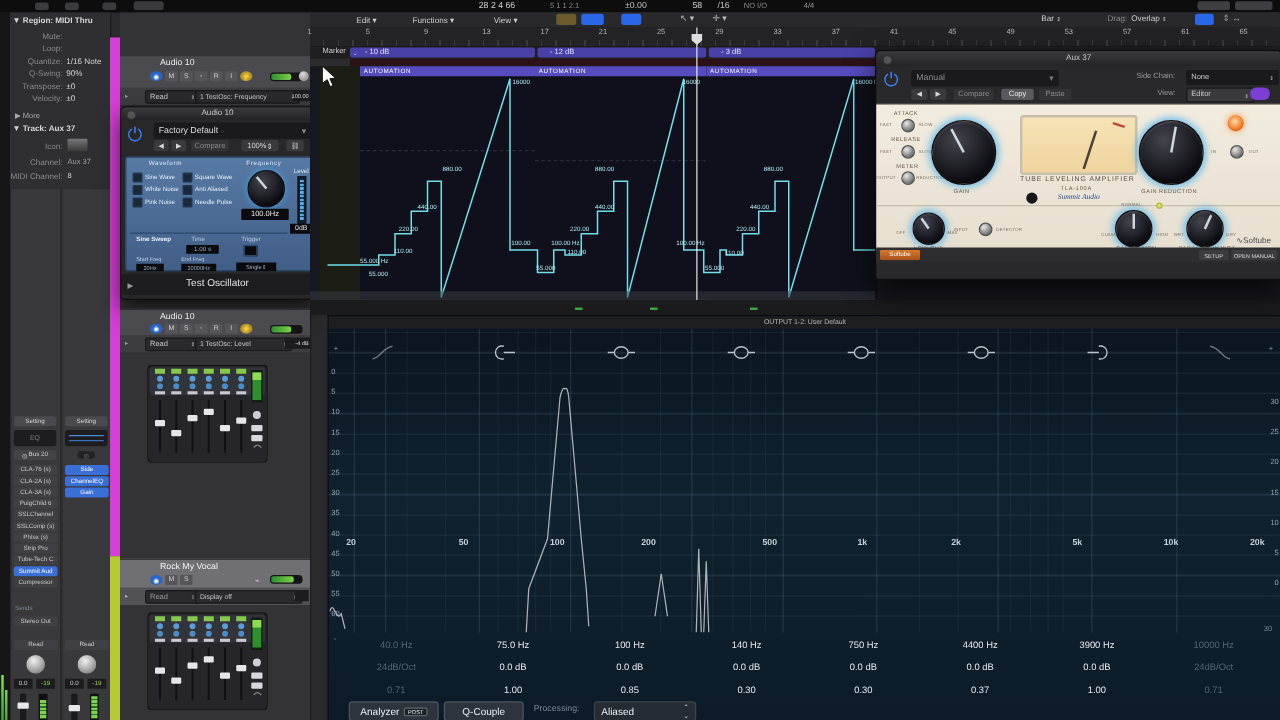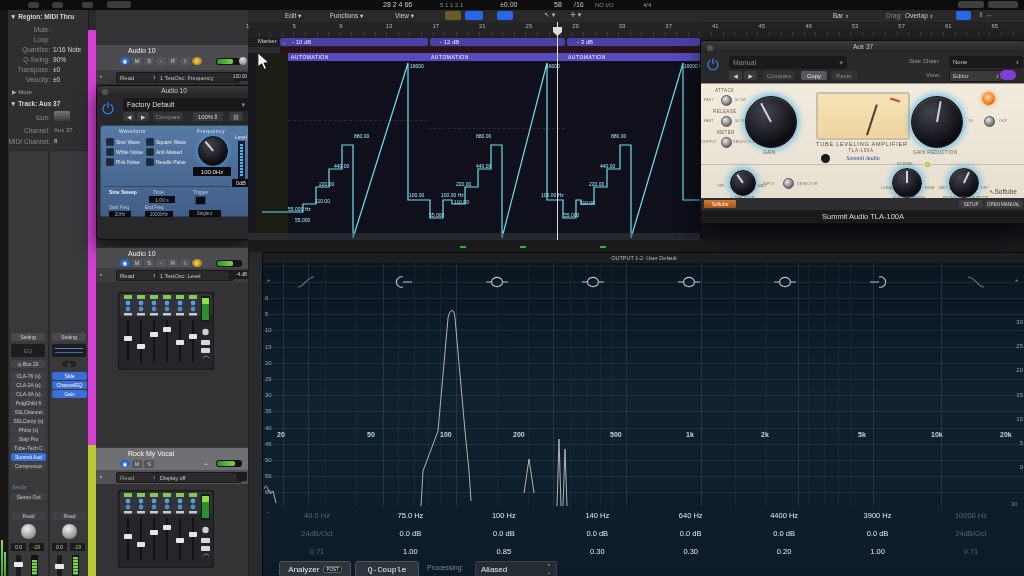--- a/index.html
+++ b/index.html
@@ -259,20 +259,24 @@
         <div class="abs nw" style="left:52px;top:63px;font-size:5px;color:#b9cde0;">Time</div>
         <div class="abs nw" style="left:92px;top:63px;font-size:5px;color:#b9cde0;">Trigger</div>
         <div class="abs" style="left:48px;top:70px;width:26px;height:7px;background:#0b0b0f;font-size:5px;color:#9ab0c4;display:flex;align-items:center;justify-content:center;">1.00 s</div>
         <div class="abs" style="left:94px;top:70px;width:9px;height:7px;background:#0b0b0f;border:1px solid #2b4a6b;"></div>
         <div class="abs nw" style="left:8px;top:79px;font-size:4.5px;color:#b9cde0;">Start Freq</div>
         <div class="abs" style="left:8px;top:85px;width:22px;height:6px;background:#0b0b0f;font-size:4.5px;color:#9ab0c4;display:flex;align-items:center;justify-content:center;">20Hz</div>
         <div class="abs nw" style="left:44px;top:79px;font-size:4.5px;color:#b9cde0;">End Freq</div>
         <div class="abs" style="left:44px;top:85px;width:28px;height:6px;background:#0b0b0f;font-size:4.5px;color:#9ab0c4;display:flex;align-items:center;justify-content:center;">20000Hz</div>
         <div class="abs" style="left:88px;top:84px;width:32px;height:7px;background:#0b0b0f;font-size:4.5px;color:#9ab0c4;display:flex;align-items:center;justify-content:center;"><span>Single</span> ⇕</div>
       </div>
+      <div class="abs" style="left:0;top:133px;width:100%;height:17px;background:#1d1d1f;border-radius:0 0 4px 4px;">
+        <div class="abs nw" style="left:5px;top:5px;font-size:6px;color:#999;">▶</div>
+        <div class="abs nw" style="left:0;top:3px;width:100%;text-align:center;font-size:8px;color:#e2e2e2;">Test Oscillator</div>
+      </div>
     </div>
 
     <div class="abs" style="left:0;top:237px;width:152px;height:21px;background:#4b4b4f;border-top:1px solid #2c2c2e;">
       <div class="abs nw" style="left:32px;top:2px;font-size:7px;color:#ececec;">Audio 10</div>
       <div class="abs" style="left:24px;top:11px;display:flex;">
         <div class="tbtn" style="background:#2a66c8;border-radius:50%;color:#fff;">◉</div>
         <div class="tbtn">M</div>
         <div class="tbtn">S</div>
         <div class="tbtn">◦</div>
         <div class="tbtn">R</div>
@@ -554,23 +558,20 @@
       <div class="tinyl" style="left:238px;top:102px;">WET</div>
       <div class="tinyl" style="left:280px;top:102px;">DRY</div>
       <div class="facel" style="left:242px;top:112px;">PARALLEL INJECT</div>
       <div class="abs nw" style="left:288px;top:104px;font-size:6.5px;color:#4a4a4a;">∿<span>Softube</span></div>
     </div>
 
     <div class="abs" style="left:0;top:157px;width:324px;height:12px;background:#2e2e30;">
       <div class="abs" style="left:3px;top:2px;width:32px;height:8px;background:linear-gradient(#d87a30,#a8521a);border-radius:1px;font-size:5px;color:#fff;display:flex;align-items:center;justify-content:center;">Softube</div>
       <div class="btn" style="position:absolute;left:258px;top:2px;width:24px;height:8px;background:#3c3c3e;font-size:4.5px;">SETUP</div>
       <div class="btn" style="position:absolute;left:284px;top:2px;width:37px;height:8px;background:#3c3c3e;font-size:4.5px;">OPEN MANUAL</div>
-    </div>
-    <div class="abs" style="left:0;top:169px;width:324px;height:13px;background:#1a1a1c;border-radius:0 0 3px 3px;">
-      <div class="abs nw" style="left:0;top:2px;width:100%;text-align:center;font-size:7.5px;color:#d8d8d8;">Summit Audio TLA-100A</div>
     </div>
   </div>
 
   <div class="abs" style="left:262px;top:252px;width:762px;height:324px;background:linear-gradient(#0a141e,#10222f 45%,#0d1b28);border:1px solid #060a0e;">
     <div class="abs" style="left:0;top:0;width:100%;height:10px;background:#1e1e20;">
       <div class="abs nw" style="left:0;top:2px;width:100%;text-align:center;font-size:5.5px;color:#b9b9b9;">OUTPUT 1-2: User Default</div>
     </div>
 
     <div class="abs" style="left:0;top:10px;width:762px;height:243px;">
       <div id="eq-grid" class="abs" style="left:0;top:0;width:762px;height:243px;
@@ -700,46 +701,46 @@
         <div>100 Hz</div>
         <div>0.0 dB</div>
         <div>0.85</div>
       </div>
         <div class="eq-band-col">
         <div>140 Hz</div>
         <div>0.0 dB</div>
         <div>0.30</div>
       </div>
         <div class="eq-band-col">
-        <div>640 Hz</div>
+        <div>750 Hz</div>
         <div>0.0 dB</div>
         <div>0.30</div>
       </div>
         <div class="eq-band-col">
         <div>4400 Hz</div>
         <div>0.0 dB</div>
-        <div>0.20</div>
+        <div>0.37</div>
       </div>
         <div class="eq-band-col">
         <div>3900 Hz</div>
         <div>0.0 dB</div>
         <div>1.00</div>
       </div>
         <div class="eq-band-col dim">
         <div>10000 Hz</div>
         <div>24dB/Oct</div>
         <div>0.71</div>
       </div>
       </div>
 
     <div class="eqbtn" style="position:absolute;left:16px;top:308px;width:70px;height:14px;">
       <span>Analyzer</span>
       <span style="font-size:4.5px;border:1px solid #5a656e;border-radius:2px;padding:0 2px;background:#1c2126;">POST</span>
     </div>
-    <div class="eqbtn" style="position:absolute;left:92px;top:308px;width:62px;height:14px;font-family:Liberation Mono, monospace;">Q-Couple</div>
+    <div class="eqbtn" style="position:absolute;left:92px;top:308px;width:62px;height:14px;">Q-Couple</div>
     <div class="abs nw" style="left:164px;top:311px;font-size:7px;color:#7b8894;">Processing:</div>
     <div class="eqbtn" style="position:absolute;left:212px;top:308px;width:70px;height:14px;background:#262c33;border-color:#3a444d;justify-content:space-between;padding:0 5px;">
       <span>Aliased</span>
         <span style="font-size:5px;">⌃<br>⌄</span>
     </div>
   </div>
 
   <svg width="0" height="0" style="position:absolute;">
     <defs>
       <symbol id="mixicon" viewBox="0 0 96 78">

